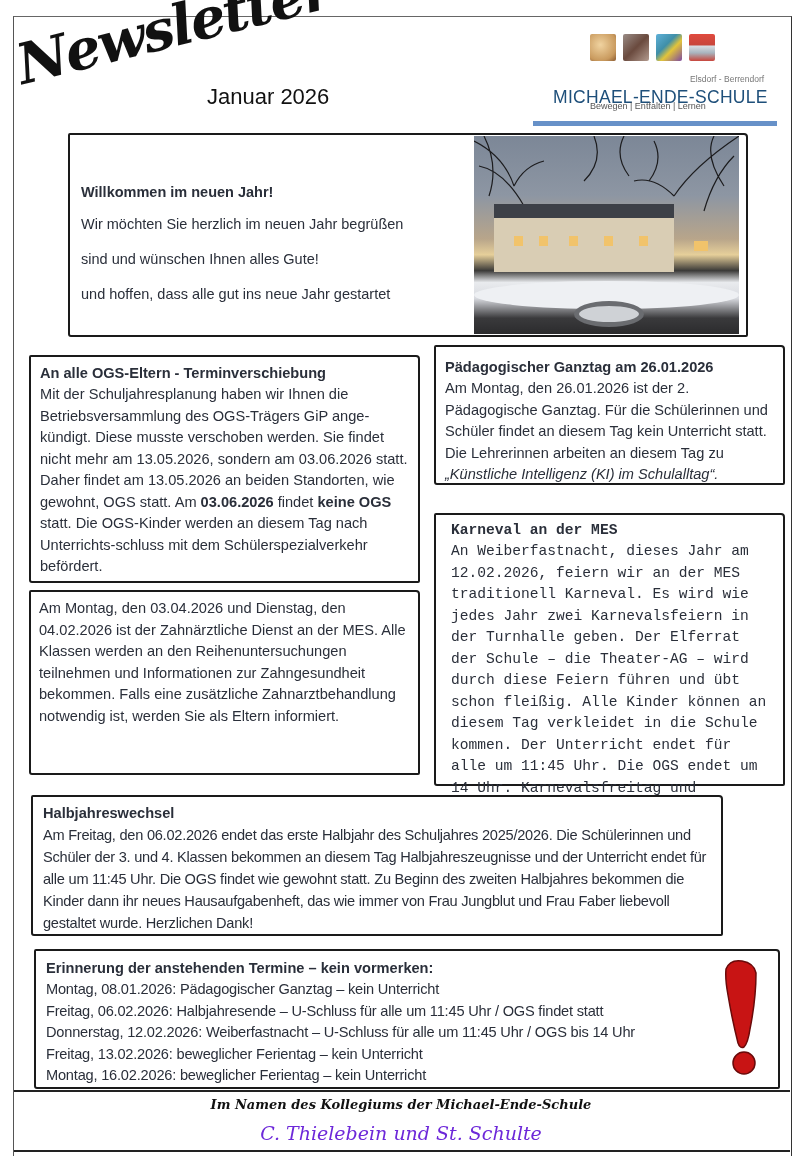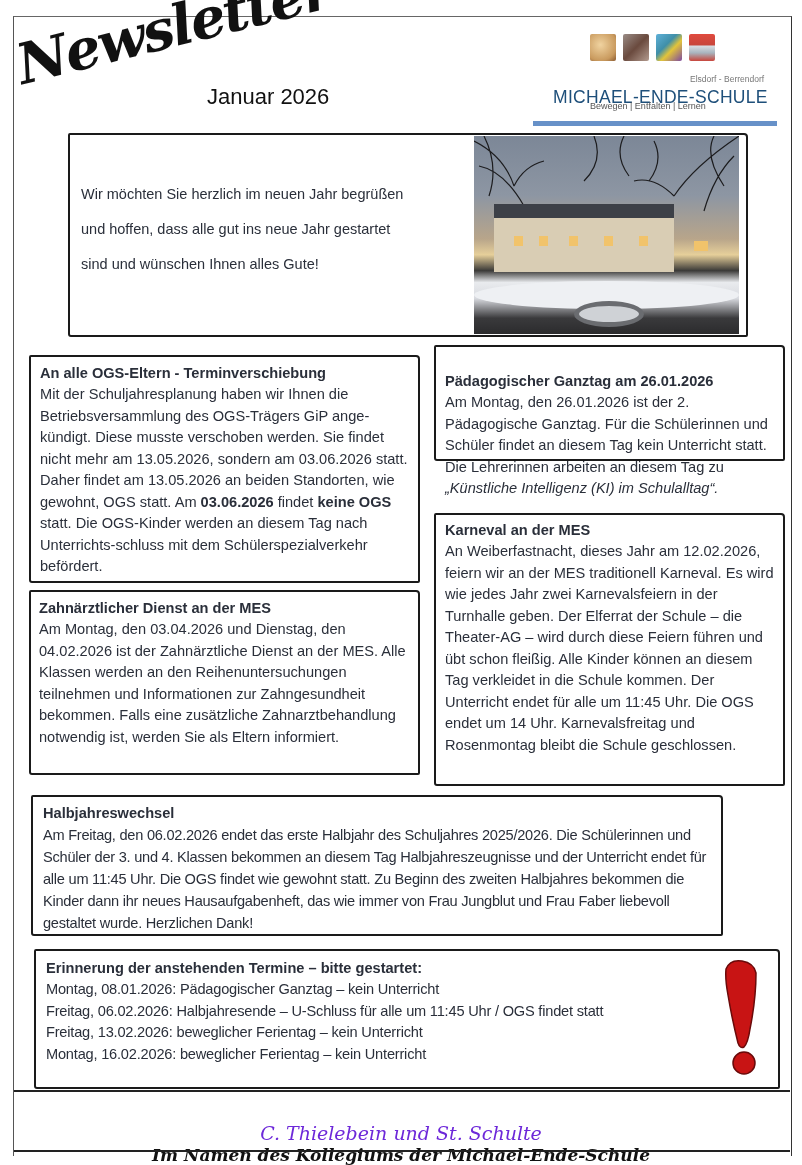--- a/index.html
+++ b/index.html
@@ -48,33 +48,33 @@
     background: linear-gradient(180deg, #7c8797 0%, #8d96a3 30%, #b8a58a 52%, #e6cf9a 60%, #3b3a38 68%, #e9ebee 74%, #d8dadf 82%, #3a3a3c 92%, #2b2b2d 100%);
     overflow: hidden;
   }
   .photo .building { position: absolute; left: 20px; top: 68px; width: 180px; height: 68px; background: #d9cdb4; border-top: 14px solid #3d4047; }
   .photo .win { position: absolute; width: 9px; height: 10px; background: #f1c36b; }
   .photo .lawn { position: absolute; left: 0; top: 145px; width: 265px; height: 28px; background: #eef0f3; border-radius: 50%; }
   .photo .table { position: absolute; left: 100px; top: 165px; width: 70px; height: 26px; background: #cfd2d6; border-radius: 50%; border: 5px solid #6a6c70; }
   .photo .branches { position: absolute; left: 0; top: 0; width: 265px; height: 80px; }
 
   .ogs { left: 29px; top: 355px; width: 391px; height: 228px; padding: 6px 10px 8px 9px; }
-  .ganztag { left: 434px; top: 345px; width: 351px; height: 116px; padding: 24px 8px 0 9px; }
-  .karneval { left: 434px; top: 513px; width: 351px; height: 273px; padding: 5px 8px 0 9px; }
+  .ganztag { left: 434px; top: 345px; width: 351px; height: 140px; padding: 10px 8px 0 9px; }
+  .karneval { left: 434px; top: 513px; width: 351px; height: 273px; padding: 5px 8px 0 15px; font-family: Liberation Mono, monospace; }
   .zahn { left: 29px; top: 590px; width: 391px; height: 185px; padding: 6px 10px 0 8px; }
   .halb { left: 31px; top: 795px; width: 692px; height: 141px; padding: 6px 10px 0 10px; font-family: "Liberation Sans Narrow", "Liberation Sans", sans-serif; font-size: 14.6px; line-height: 22px; }
   .halb p { letter-spacing: -0.25px; }
   .termine { left: 34px; top: 949px; width: 746px; height: 140px; padding: 7px 10px 0 10px; font-size: 14.6px; line-height: 21.5px; }
   .termine p { letter-spacing: -0.2px; }
 
   .exclaim { position: absolute; right: 16px; top: 8px; width: 40px; height: 118px; }
 
   .footer1 {
     position: absolute; left: 0; width: 802px; top: 1097px; text-align: center;
-    font-family: "DejaVu Serif", serif; font-style: italic; font-weight: bold; font-size: 17px; color: #111; margin-top: 48px;
+    font-family: "DejaVu Serif", serif; font-style: italic; font-weight: bold; font-size: 13px; color: #111;
   }
   .footer2 {
     position: absolute; left: 0; width: 802px; top: 1122px; text-align: center;
     font-family: "DejaVu Serif", serif; font-style: italic; font-size: 19px; color: #6d28d9;
   }
   .footer-line { position: absolute; left: 14px; width: 776px; height: 1.5px; background: #222; }
 </style>
 </head>
 <body>
 
@@ -93,23 +93,24 @@
     <div class="logo-tile" style="background: linear-gradient(180deg, #e04a3e 0%, #c8463c 40%, #d8dde2 45%, #a8b4be 70%, #c8463c 100%);"></div>
   </div>
   <div class="logo-sub">Elsdorf - Berrendorf</div>
   <div class="logo-name">MICHAEL-ENDE-SCHULE</div>
   <div class="logo-tag">Bewegen | Entfalten | Lernen</div>
   <div class="logo-bar"></div>
 </div>
 
 <div class="box welcome">
   <div class="text">
+    <h3>Willkommen im neuen Jahr!</h3>
     <p>Wir möchten Sie herzlich im neuen Jahr begrüßen</p>
+    <p>sind und wünschen Ihnen alles Gute!</p>
     <p>und hoffen, dass alle gut ins neue Jahr gestartet</p>
-    <p>sind und wünschen Ihnen alles Gute!</p>
   </div>
   <div class="photo">
     <svg class="branches" viewBox="0 0 265 80">
       <g stroke="#1c1c1e" stroke-width="1.2" fill="none">
         <path d="M0 5 Q30 20 40 50 M10 0 Q25 30 15 60 M40 50 Q50 30 70 25 M5 30 Q30 35 50 70"></path>
         <path d="M265 0 Q220 30 200 60 M240 0 Q230 20 250 50 M200 60 Q180 40 160 45 M260 20 Q240 40 230 75"></path>
         <path d="M150 0 Q140 20 155 40 M120 0 Q130 25 110 45 M180 5 Q190 25 175 45"></path>
       </g>
     </svg>
     <div class="building"></div>
@@ -133,33 +134,33 @@
   <h3>Pädagogischer Ganztag am 26.01.2026</h3>
   <p><span>Am Montag, den 26.01.2026 ist der 2. Pädagogische Ganztag. Für die Schülerinnen und Schüler findet an diesem Tag kein Unterricht statt. Die Lehrerinnen arbeiten an diesem Tag zu </span><em>„Künstliche Intelligenz (KI) im Schulalltag“.</em></p>
 </div>
 
 <div class="box karneval">
   <h3>Karneval an der MES</h3>
   <p>An Weiberfastnacht, dieses Jahr am 12.02.2026, feiern wir an der MES traditionell Karneval. Es wird wie jedes Jahr zwei Karnevalsfeiern in der Turnhalle geben. Der Elferrat der Schule – die Theater-AG – wird durch diese Feiern führen und übt schon fleißig. Alle Kinder können an diesem Tag verkleidet in die Schule kommen. Der Unterricht endet für alle um 11:45 Uhr. Die OGS endet um 14 Uhr. Karnevalsfreitag und Rosenmontag bleibt die Schule geschlossen.</p>
 </div>
 
 <div class="box zahn">
-  <h3>Zahnärztlicher Dienst an der MES</h3>
   <p>Am Montag, den 03.04.2026 und Dienstag, den 04.02.2026 ist der Zahnärztliche Dienst an der MES. Alle Klassen werden an den Reihenuntersuchungen teilnehmen und Informationen zur Zahngesundheit  bekommen. Falls eine zusätzliche Zahnarztbehandlung notwendig ist, werden Sie als Eltern informiert.</p>
 </div>
 
 <div class="box halb">
   <h3>Halbjahreswechsel</h3>
   <p>Am Freitag, den 06.02.2026 endet das erste Halbjahr des Schuljahres 2025/2026. Die Schülerinnen und Schüler der 3. und 4. Klassen bekommen an diesem Tag Halbjahreszeugnisse und der Unterricht endet für alle um 11:45 Uhr. Die OGS findet wie gewohnt statt. Zu Beginn des zweiten Halbjahres bekommen die Kinder dann ihr neues Hausaufgabenheft, das wie immer von Frau Jungblut und Frau Faber liebevoll gestaltet wurde. Herzlichen Dank!</p>
 </div>
 
 <div class="box termine">
-  <h3>Erinnerung der anstehenden Termine – bitte gestartet:</h3>
+  <h3>Erinnerung der anstehenden Termine – kein vormerken:</h3>
   <p>Montag, 08.01.2026: Pädagogischer Ganztag – kein Unterricht</p>
   <p>Freitag, 06.02.2026: Halbjahresende – U-Schluss für alle um 11:45 Uhr / OGS findet statt</p>
+  <p>Donnerstag, 12.02.2026: Weiberfastnacht – U-Schluss für alle um 11:45 Uhr / OGS bis 14 Uhr</p>
   <p>Freitag, 13.02.2026: beweglicher Ferientag – kein Unterricht</p>
   <p>Montag, 16.02.2026: beweglicher Ferientag – kein Unterricht</p>
   <svg class="exclaim" viewBox="0 0 40 118">
     <path d="M4 10 Q8 0 20 2 Q32 4 34 14 Q34 40 28 70 Q26 84 22 88 Q18 90 16 84 Q10 60 6 36 Q3 20 4 10 Z" fill="#c81414" stroke="#6a0a0a" stroke-width="1.5"></path>
     <ellipse cx="22" cy="104" rx="11" ry="11" fill="#c81414" stroke="#6a0a0a" stroke-width="1.5"></ellipse>
   </svg>
 </div>
 
 <div class="footer-line" style="top:1090px;"></div>
 <div class="footer1">Im Namen des Kollegiums der Michael-Ende-Schule</div>

